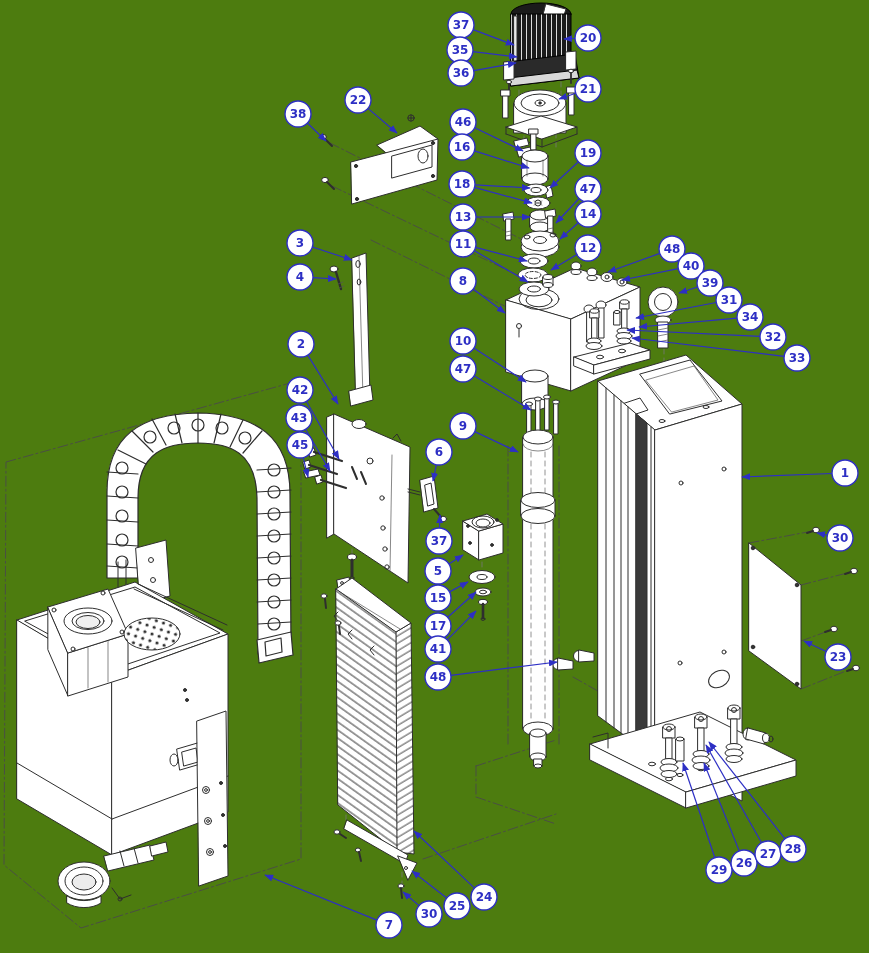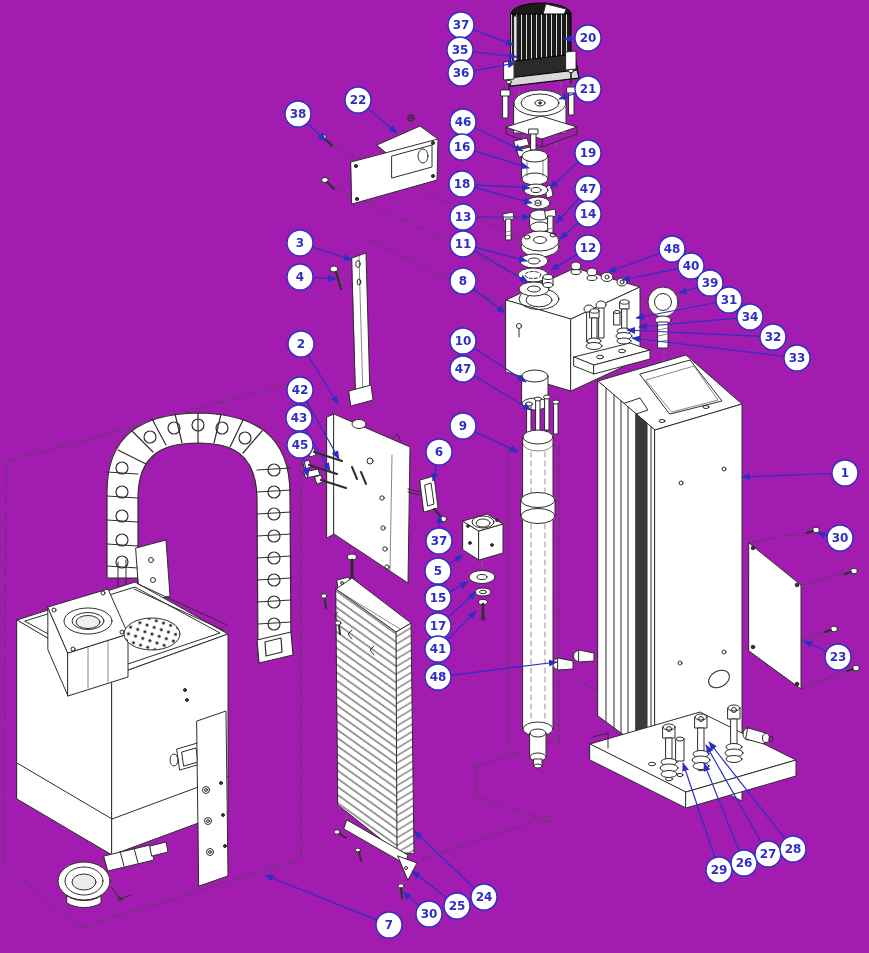--- a/index.html
+++ b/index.html
@@ -1,16 +1,16 @@
 <!DOCTYPE html>
 <html><head>
 <meta charset="utf-8">
 <style>
   html,body{margin:0;padding:0;background:#fff;}
-  .page{position:relative;width:869px;height:953px;background:#a21caf;overflow:hidden;}
+  .page{position:relative;width:869px;height:953px;background:#4d7c0f;overflow:hidden;}
   svg{display:block;}
   .balloon-text{font:bold 12px "DejaVu Sans", sans-serif;text-anchor:middle;}
   .art{stroke:#2e2e2e;stroke-width:1;fill:none;stroke-linejoin:round;stroke-linecap:round;}
   .thin{stroke-width:.7;stroke:#555;}
   .dashdot{stroke:#4a4a4a;stroke-width:.9;stroke-dasharray:10 3 2 3;fill:none;}
   .hid{stroke:#777;stroke-width:.8;stroke-dasharray:5 4;fill:none;}
   .w{fill:#ffffff;}
 </style>
 </head>
 <body>

